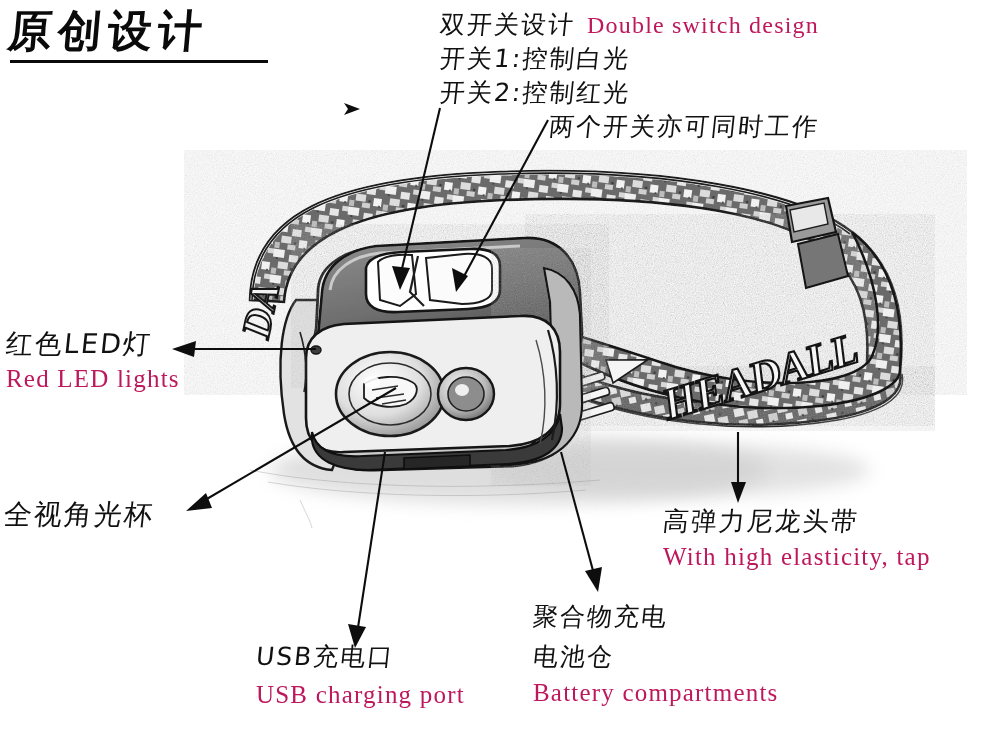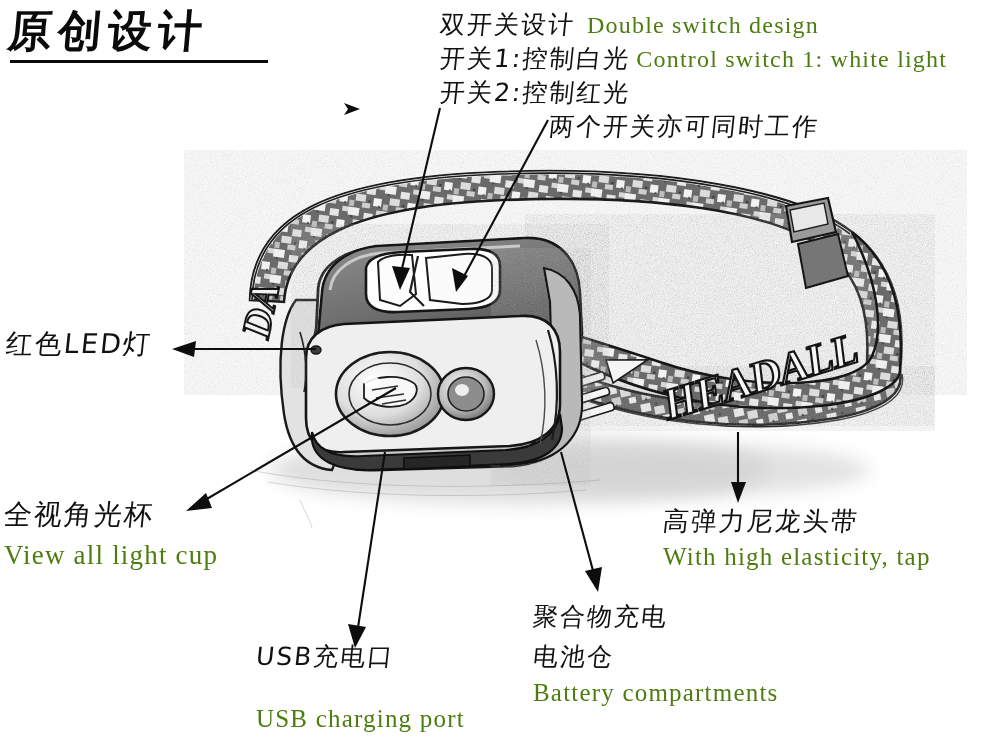--- a/index.html
+++ b/index.html
@@ -23,21 +23,21 @@
 
   
   .cjk{
     font-family:"DejaVu Sans", sans-serif;
     color:#111111;font-weight:500;
     transform:skewX(-6deg);
     letter-spacing:2px;
   }
   .eng{
     font-family:"Liberation Serif", serif;
-    color:#4d7c0f;letter-spacing:1.2px;
+    color:#be185d;letter-spacing:1.2px;
   }
 
   
   #top-right-block{position:absolute;left:437px;top:8px;width:563px;}
   #top-right-block .row{display:flex;align-items:baseline;white-space:nowrap;}
   #top-right-block .cjk{font-size:25px;line-height:34px;}
   #top-right-block .eng{font-size:24px;line-height:34px;}
   .r1{padding-left:3px;}
   .r2{padding-left:3px;}
   .r3{padding-left:3px;}
@@ -48,21 +48,21 @@
   #label-red-led .cjk{font-size:27px;line-height:34px;}
   #label-red-led .eng{font-size:25px;line-height:36px;}
 
   #label-light-cup{position:absolute;left:4px;top:497px;width:300px;}
   #label-light-cup .cjk{font-size:28px;line-height:36px;}
   #label-light-cup .eng{font-size:27px;line-height:44px;}
 
   
   #label-usb{position:absolute;left:256px;top:640px;width:250px;}
   #label-usb .cjk{font-size:25px;line-height:34px;}
-  #label-usb .eng{font-size:25px;line-height:42px;margin-top:24px;}
+  #label-usb .eng{font-size:25px;line-height:42px;}
 
   #label-battery{position:absolute;left:533px;top:597px;width:300px;}
   #label-battery .cjk{font-size:25px;line-height:40px;}
   #label-battery .eng{font-size:25px;line-height:32px;}
 
   #label-headband{position:absolute;left:663px;top:503px;width:340px;}
   #label-headband .cjk{font-size:26px;line-height:36px;}
   #label-headband .eng{font-size:25px;line-height:36px;white-space:nowrap;}
 
   
@@ -305,37 +305,36 @@
     <div id="title-rule"></div>
   </div>
 
   <div id="top-right-block">
     <div class="row r1">
       <span class="cjk">双开关设计</span>
       <span class="eng" style="padding-left:12px">Double switch design</span>
     </div>
     <div class="row r2">
       <span class="cjk">开关1:控制白光</span>
-      <span class="eng" style="padding-left:6px">Control switch 1: white light</span>
     </div>
     <div class="row r3">
       <span class="cjk">开关2:控制红光</span>
     </div>
     <div class="row r4">
       <span class="cjk">两个开关亦可同时工作</span>
     </div>
   </div>
 
   <div id="label-red-led">
     <div class="cjk">红色LED灯</div>
+    <div class="eng">Red LED lights</div>
   </div>
 
   <div id="label-light-cup">
     <div class="cjk">全视角光杯</div>
-    <div class="eng">View all light cup</div>
   </div>
 
   <div id="label-usb">
     <div class="cjk">USB充电口</div>
     <div class="eng">USB charging port</div>
   </div>
 
   <div id="label-battery">
     <div class="cjk">聚合物充电</div>
     <div class="cjk">电池仓</div>

